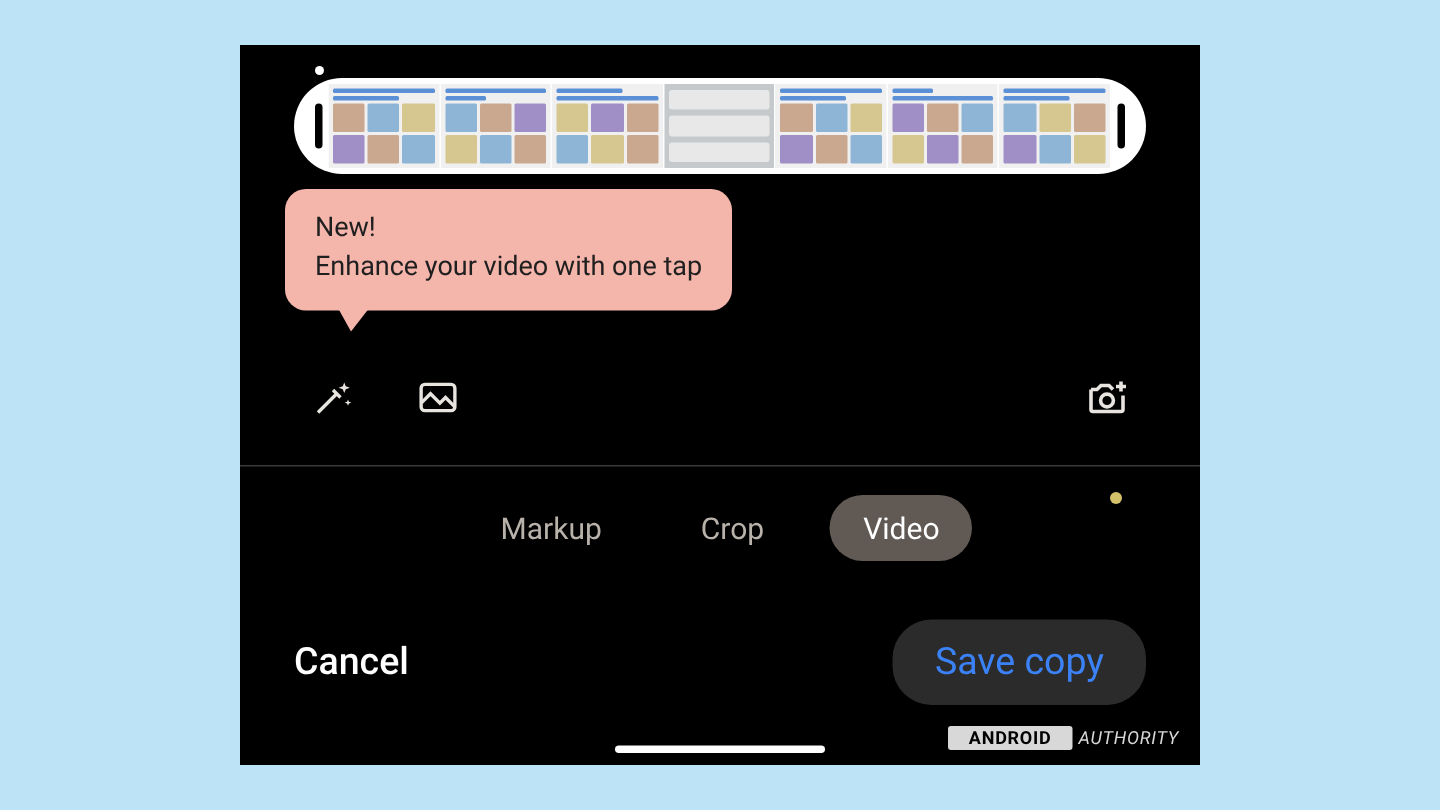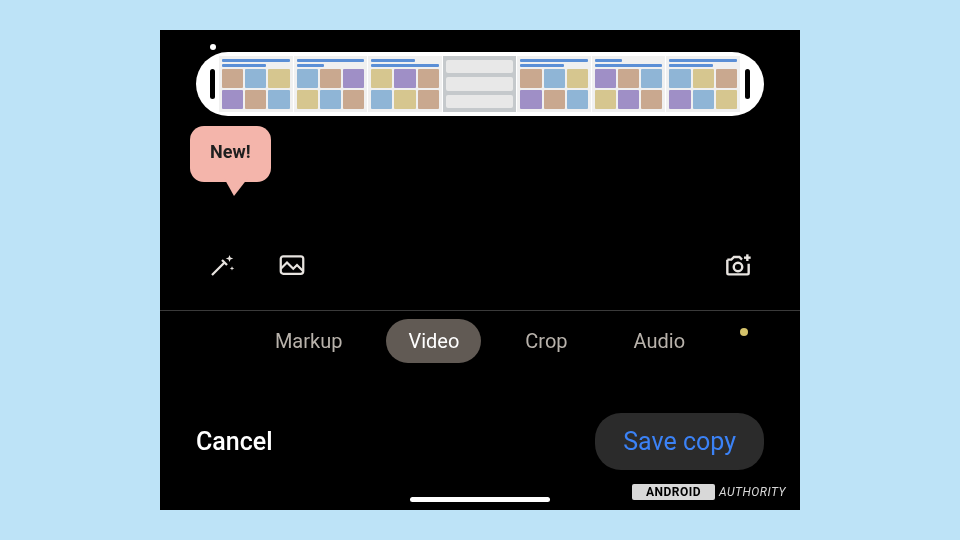--- a/index.html
+++ b/index.html
@@ -90,21 +90,21 @@
     top: 96px;
     left: 30px;
     background: #f4b5ab;
     color: #1f1f1f;
     border-radius: 14px;
     padding: 14px 20px 16px 20px;
     font-size: 18px;
     line-height: 1.35;
     max-width: 360px;
   }
-  .tooltip .title { font-weight: 700; margin-bottom: 2px; }
+  .tooltip .title { font-weight: 400; margin-bottom: 2px; }
   .tooltip .body { font-weight: 400; }
   .tooltip::after {
     content: "";
     position: absolute;
     left: 34px;
     bottom: -14px;
     width: 0; height: 0;
     border-left: 10px solid transparent;
     border-right: 14px solid transparent;
     border-top: 18px solid #f4b5ab;
@@ -136,21 +136,21 @@
     position: absolute;
     top: 280px;
     left: 0; right: 0;
     height: 1px;
     background: #3a3a3a;
   }
 
   
   .tabs {
     position: absolute;
-    top: 289px;
+    top: 300px;
     left: 0; right: 0;
     display: flex;
     justify-content: center;
     align-items: flex-start;
     gap: 22px;
     font-size: 20px;
     color: #b8b2ab;
   }
   .tab {
     padding: 10px 22px;
@@ -308,20 +308,21 @@
             <div class="cell b"></div>
             <div class="cell c"></div>
           </div>
         </div>
     </div>
     <div class="handle"></div>
   </div>
 
   <div class="tooltip">
     <div class="title">New!</div>
+    <div class="body">Enhance your video with one tap</div>
   </div>
 
   <div class="iconrow">
     <div class="iconbtn">
       <svg width="30" height="30" viewBox="0 0 24 24" fill="none" stroke="currentColor" stroke-width="1.8">
         <line x1="4" y1="20" x2="14" y2="10"></line>
         <line x1="12" y1="8" x2="16" y2="12"></line>
         <path d="M18 4 L18.8 6 L21 6.8 L18.8 7.6 L18 9.6 L17.2 7.6 L15 6.8 L17.2 6 Z" fill="currentColor" stroke="none"></path>
         <path d="M20 13 L20.5 14.2 L21.8 14.7 L20.5 15.2 L20 16.4 L19.5 15.2 L18.2 14.7 L19.5 14.2 Z" fill="currentColor" stroke="none"></path>
       </svg>
@@ -341,23 +342,22 @@
         <line x1="19" y1="4" x2="19" y2="9"></line>
         <line x1="16.5" y1="6.5" x2="21.5" y2="6.5"></line>
       </svg>
     </div>
   </div>
 
   <div class="divider"></div>
 
   <div class="tabs">
     <div class="tab">Markup</div>
+    <div class="tab">Crop</div>
     <div class="tab active">Video</div>
-    <div class="tab">Crop</div>
-    <div class="tab">Audio</div>
   </div>
   <div class="dot-indicator"></div>
 
   <div class="actions">
     <div class="cancel">Cancel</div>
     <div class="save">Save copy</div>
   </div>
 
   <div class="homebar"></div>
 

